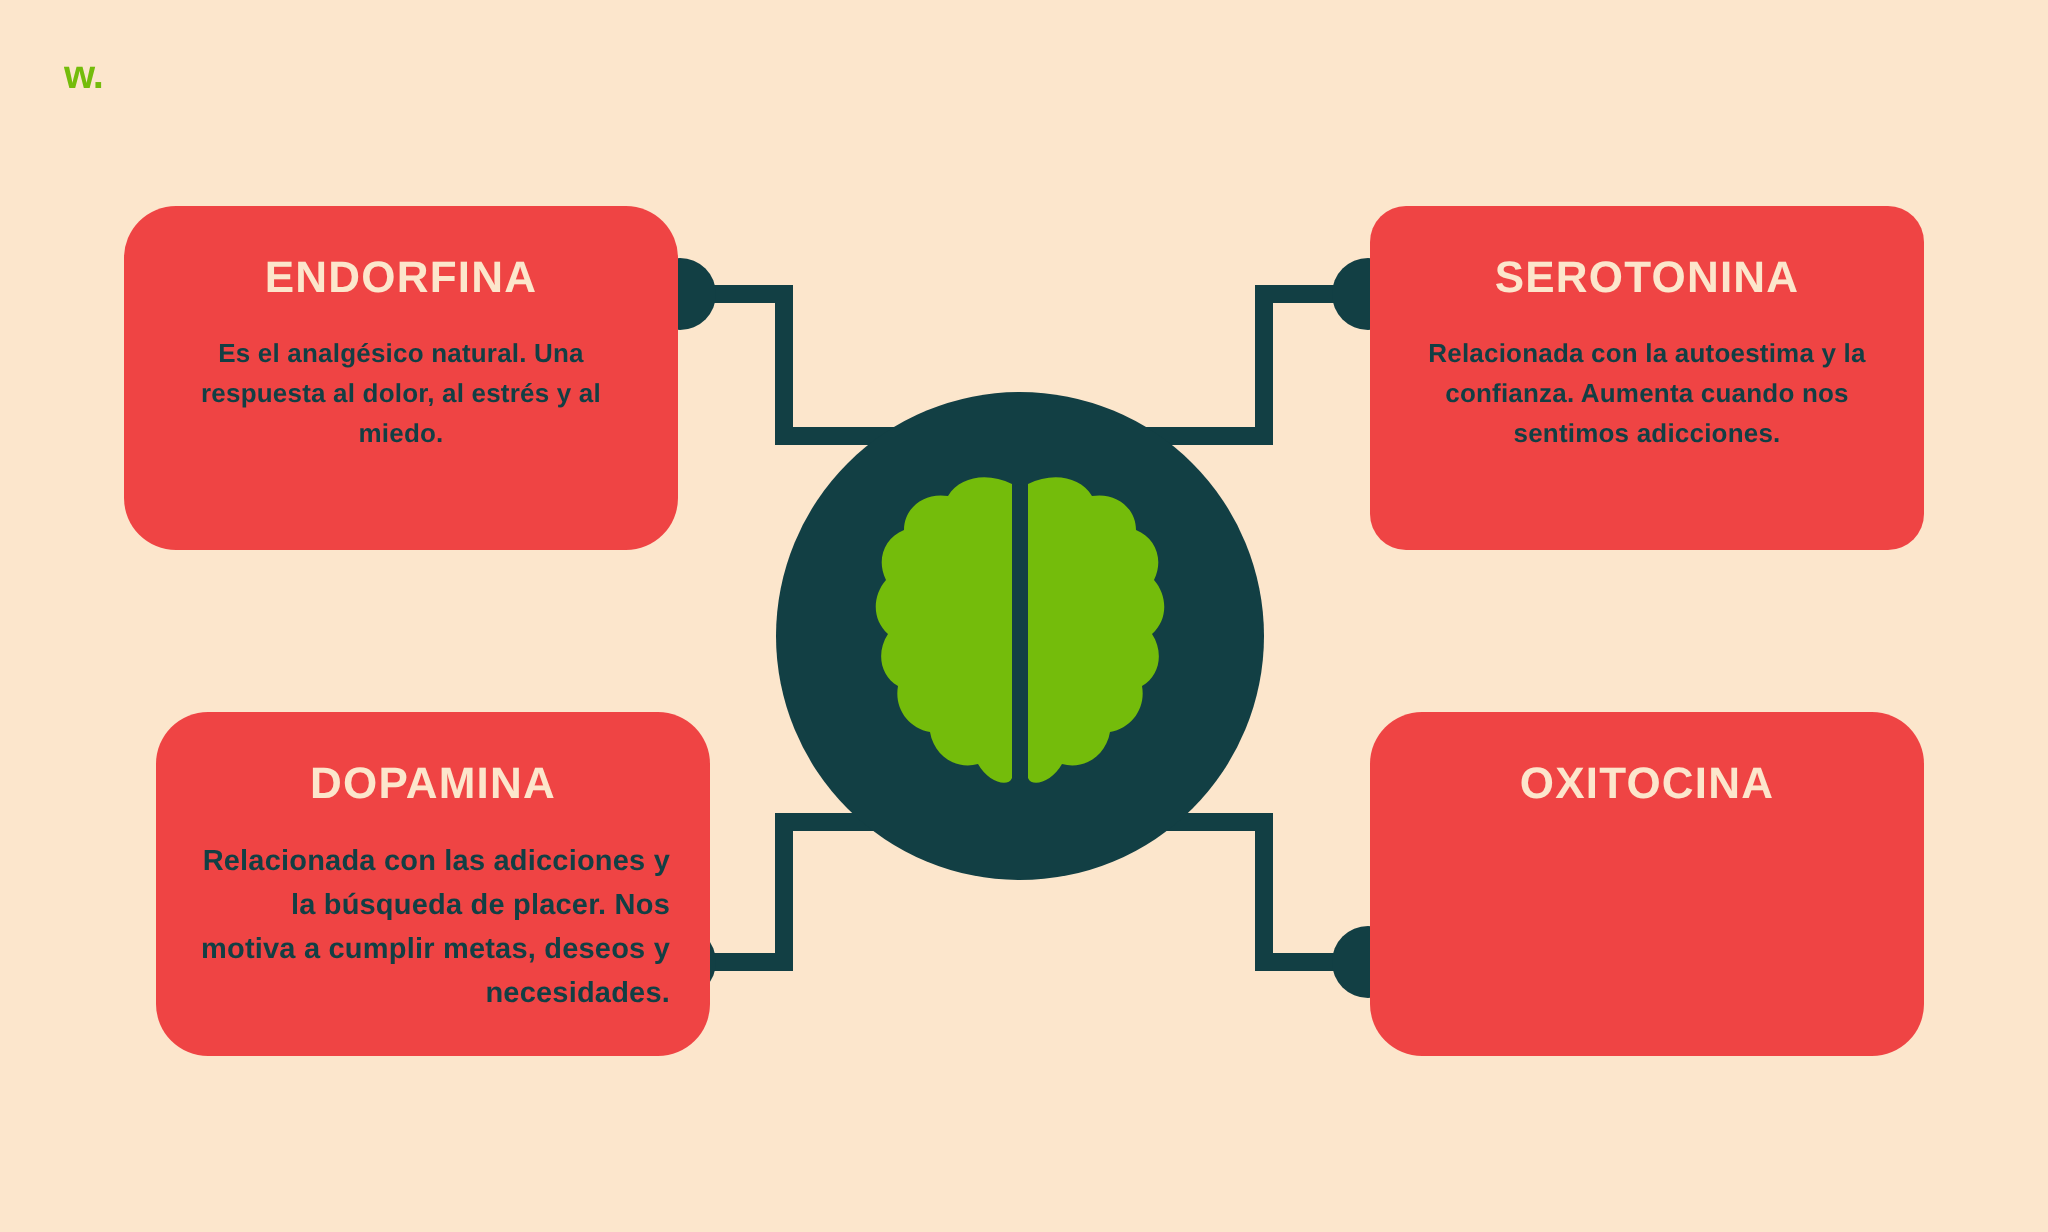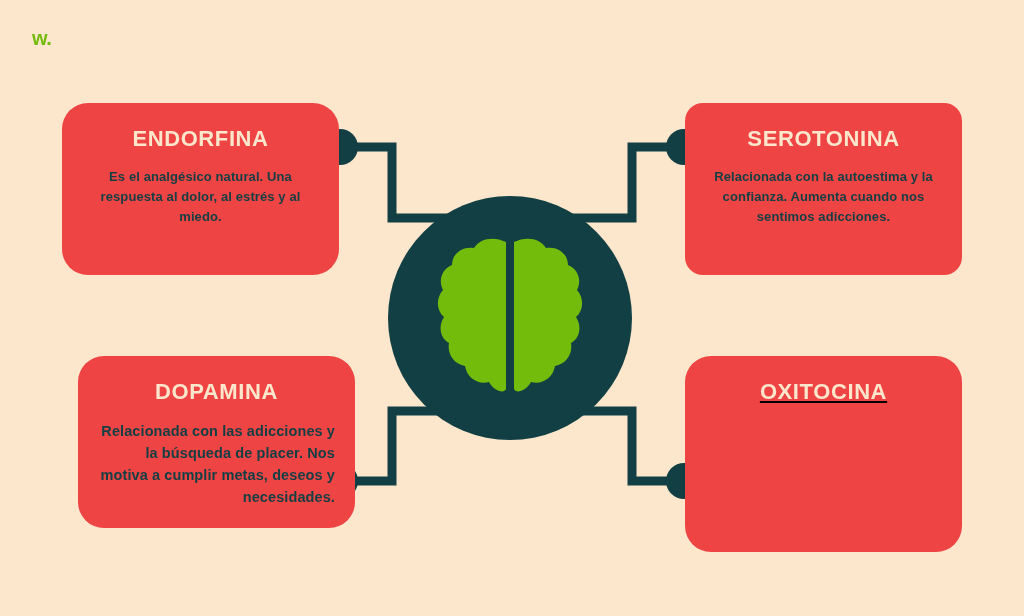--- a/index.html
+++ b/index.html
@@ -64,21 +64,21 @@
     width: 277px;
     background: #ef4444;
     border-radius: 26px;
     box-sizing: border-box;
     padding: 24px 20px 26px 20px;
     text-align: center;
   }
   .card-tl { left: 62px;  top: 103px; height: 172px; }
   .card-tr { left: 685px; top: 103px; height: 172px; border-radius: 18px; }
   .card-bl { left: 62px;  top: 356px; height: 172px; margin-left: 16px; }
-  .card-br { left: 685px; top: 356px; height: 196px; text-decoration: underline; }
+  .card-br { left: 685px; top: 356px; height: 172px; }
 
   .card-title {
     font-size: 22px;
     font-weight: bold;
     color: #fce6cc;
     letter-spacing: 0.6px;
     margin: 0 0 16px 0;
     line-height: 1.1;
   }
   .card-body {

